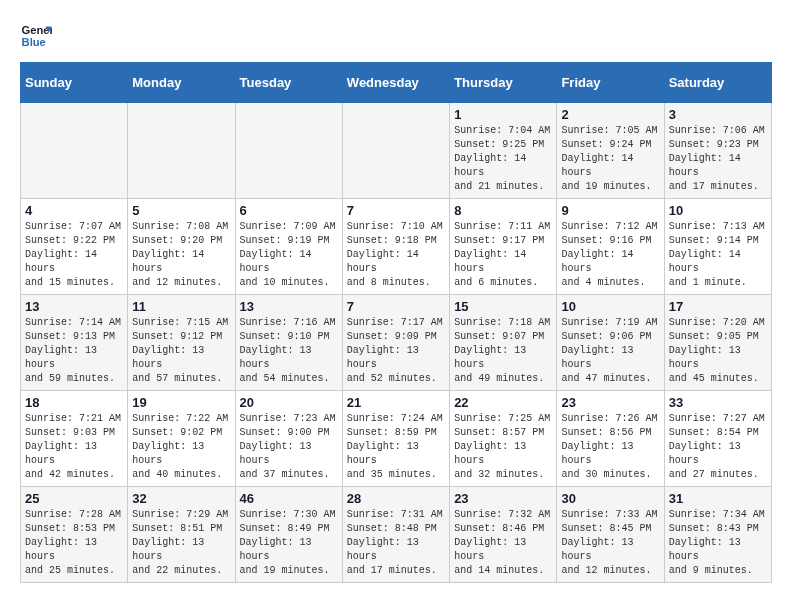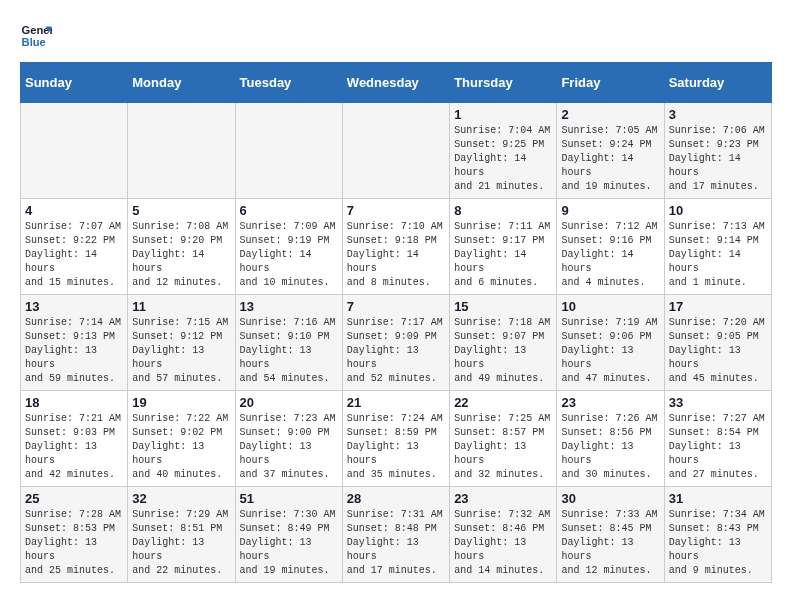--- a/index.html
+++ b/index.html
@@ -222,21 +222,21 @@
       <tr>
         <td>
           <span class="day-number">25</span>
           <div class="day-info">Sunrise: 7:28 AM<br>Sunset: 8:53 PM<br>Daylight: 13 hours<br>and 25 minutes.</div>
         </td>
         <td>
           <span class="day-number">32</span>
           <div class="day-info">Sunrise: 7:29 AM<br>Sunset: 8:51 PM<br>Daylight: 13 hours<br>and 22 minutes.</div>
         </td>
         <td>
-          <span class="day-number">51</span>
+          <span class="day-number">46</span>
           <div class="day-info">Sunrise: 7:30 AM<br>Sunset: 8:49 PM<br>Daylight: 13 hours<br>and 19 minutes.</div>
         </td>
         <td>
           <span class="day-number">28</span>
           <div class="day-info">Sunrise: 7:31 AM<br>Sunset: 8:48 PM<br>Daylight: 13 hours<br>and 17 minutes.</div>
         </td>
         <td>
           <span class="day-number">23</span>
           <div class="day-info">Sunrise: 7:32 AM<br>Sunset: 8:46 PM<br>Daylight: 13 hours<br>and 14 minutes.</div>
         </td>

